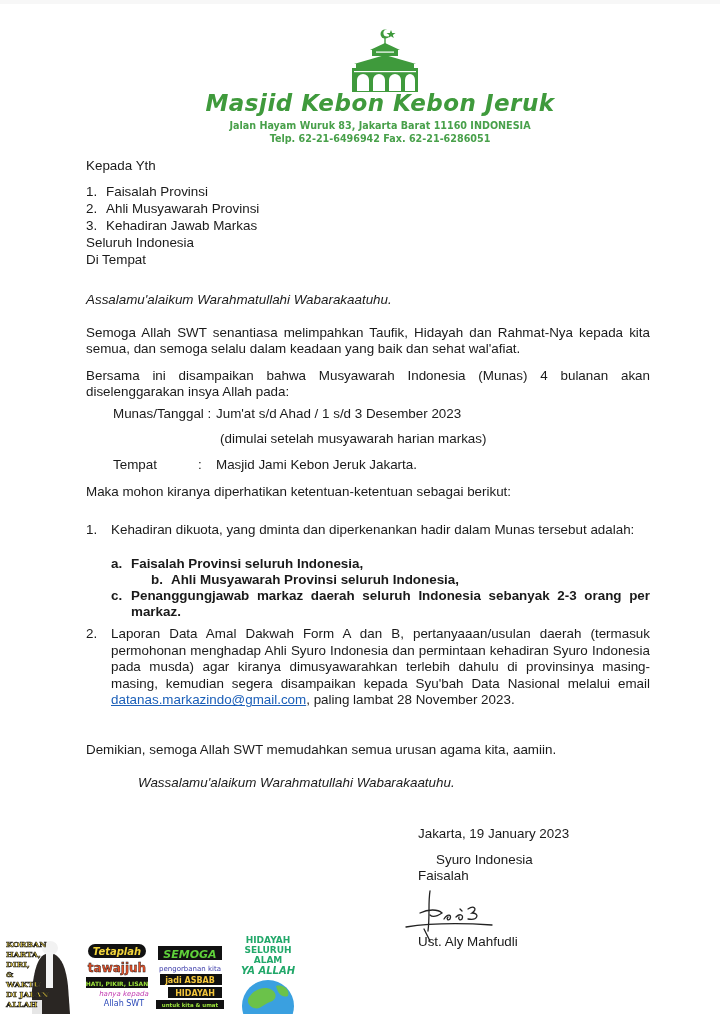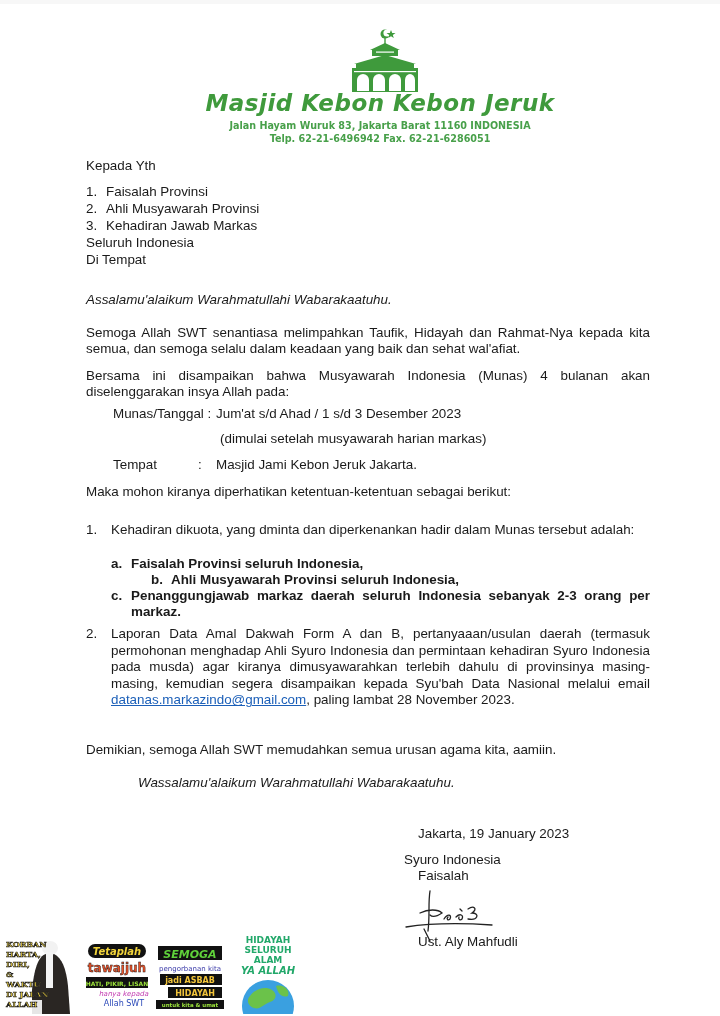--- a/index.html
+++ b/index.html
@@ -110,21 +110,21 @@
 <div class="t b" style="left:111px;top:588px;">c.</div>
 <div class="t b just" style="left:131px;top:588px;width:519px;">Penanggungjawab markaz daerah seluruh Indonesia sebanyak 2-3 orang per markaz.</div>
 
 <div class="t" style="left:86px;top:626px;">2.</div>
 <div class="t just" style="left:111px;top:626px;width:539px;line-height:16.6px;"><span>Laporan Data Amal Dakwah Form A dan B, pertanyaaan/usulan daerah (termasuk permohonan menghadap Ahli Syuro Indonesia dan permintaan kehadiran Syuro Indonesia pada musda) agar kiranya dimusyawarahkan terlebih dahulu di provinsinya masing-masing,  kemudian segera disampaikan kepada Syu'bah Data Nasional melalui email </span><span class="link">datanas.markazindo@gmail.com</span><span>, paling lambat 28 November 2023.</span></div>
 
 <div class="t" style="left:86px;top:742px;">Demikian, semoga Allah SWT memudahkan semua urusan agama kita, aamiin.</div>
 <div class="t it" style="left:94px;top:775px;margin-left:44px;">Wassalamu'alaikum Warahmatullahi Wabarakaatuhu.</div>
 
 <div class="t" style="left:418px;top:826px;">Jakarta, 19 January 2023</div>
-<div class="t" style="left:404px;top:852px;">Syuro Indonesia</div>
+<div class="t" style="left:436px;top:852px;">Syuro Indonesia</div>
 <div class="t" style="left:418px;top:868px;">Faisalah</div>
 <svg class="sig" viewBox="0 0 120 60">
   <g fill="none" stroke="#222" stroke-width="1.3" stroke-linecap="round">
     <path d="M28,8 C26,20 28,32 26,48"></path>
     <path d="M18,30 C26,26 36,26 40,30 C34,34 30,34 28,32"></path>
     <path d="M42,36 C46,30 50,32 48,36 C46,38 44,36 46,34"></path>
     <path d="M54,34 C58,30 62,32 60,36 C58,38 56,36 57,34"></path>
     <path d="M58,26 l2,2"></path>
     <path d="M66,26 C72,22 76,26 70,30 C78,30 76,38 66,36"></path>
     <path d="M4,44 C30,40 60,40 90,42"></path>

